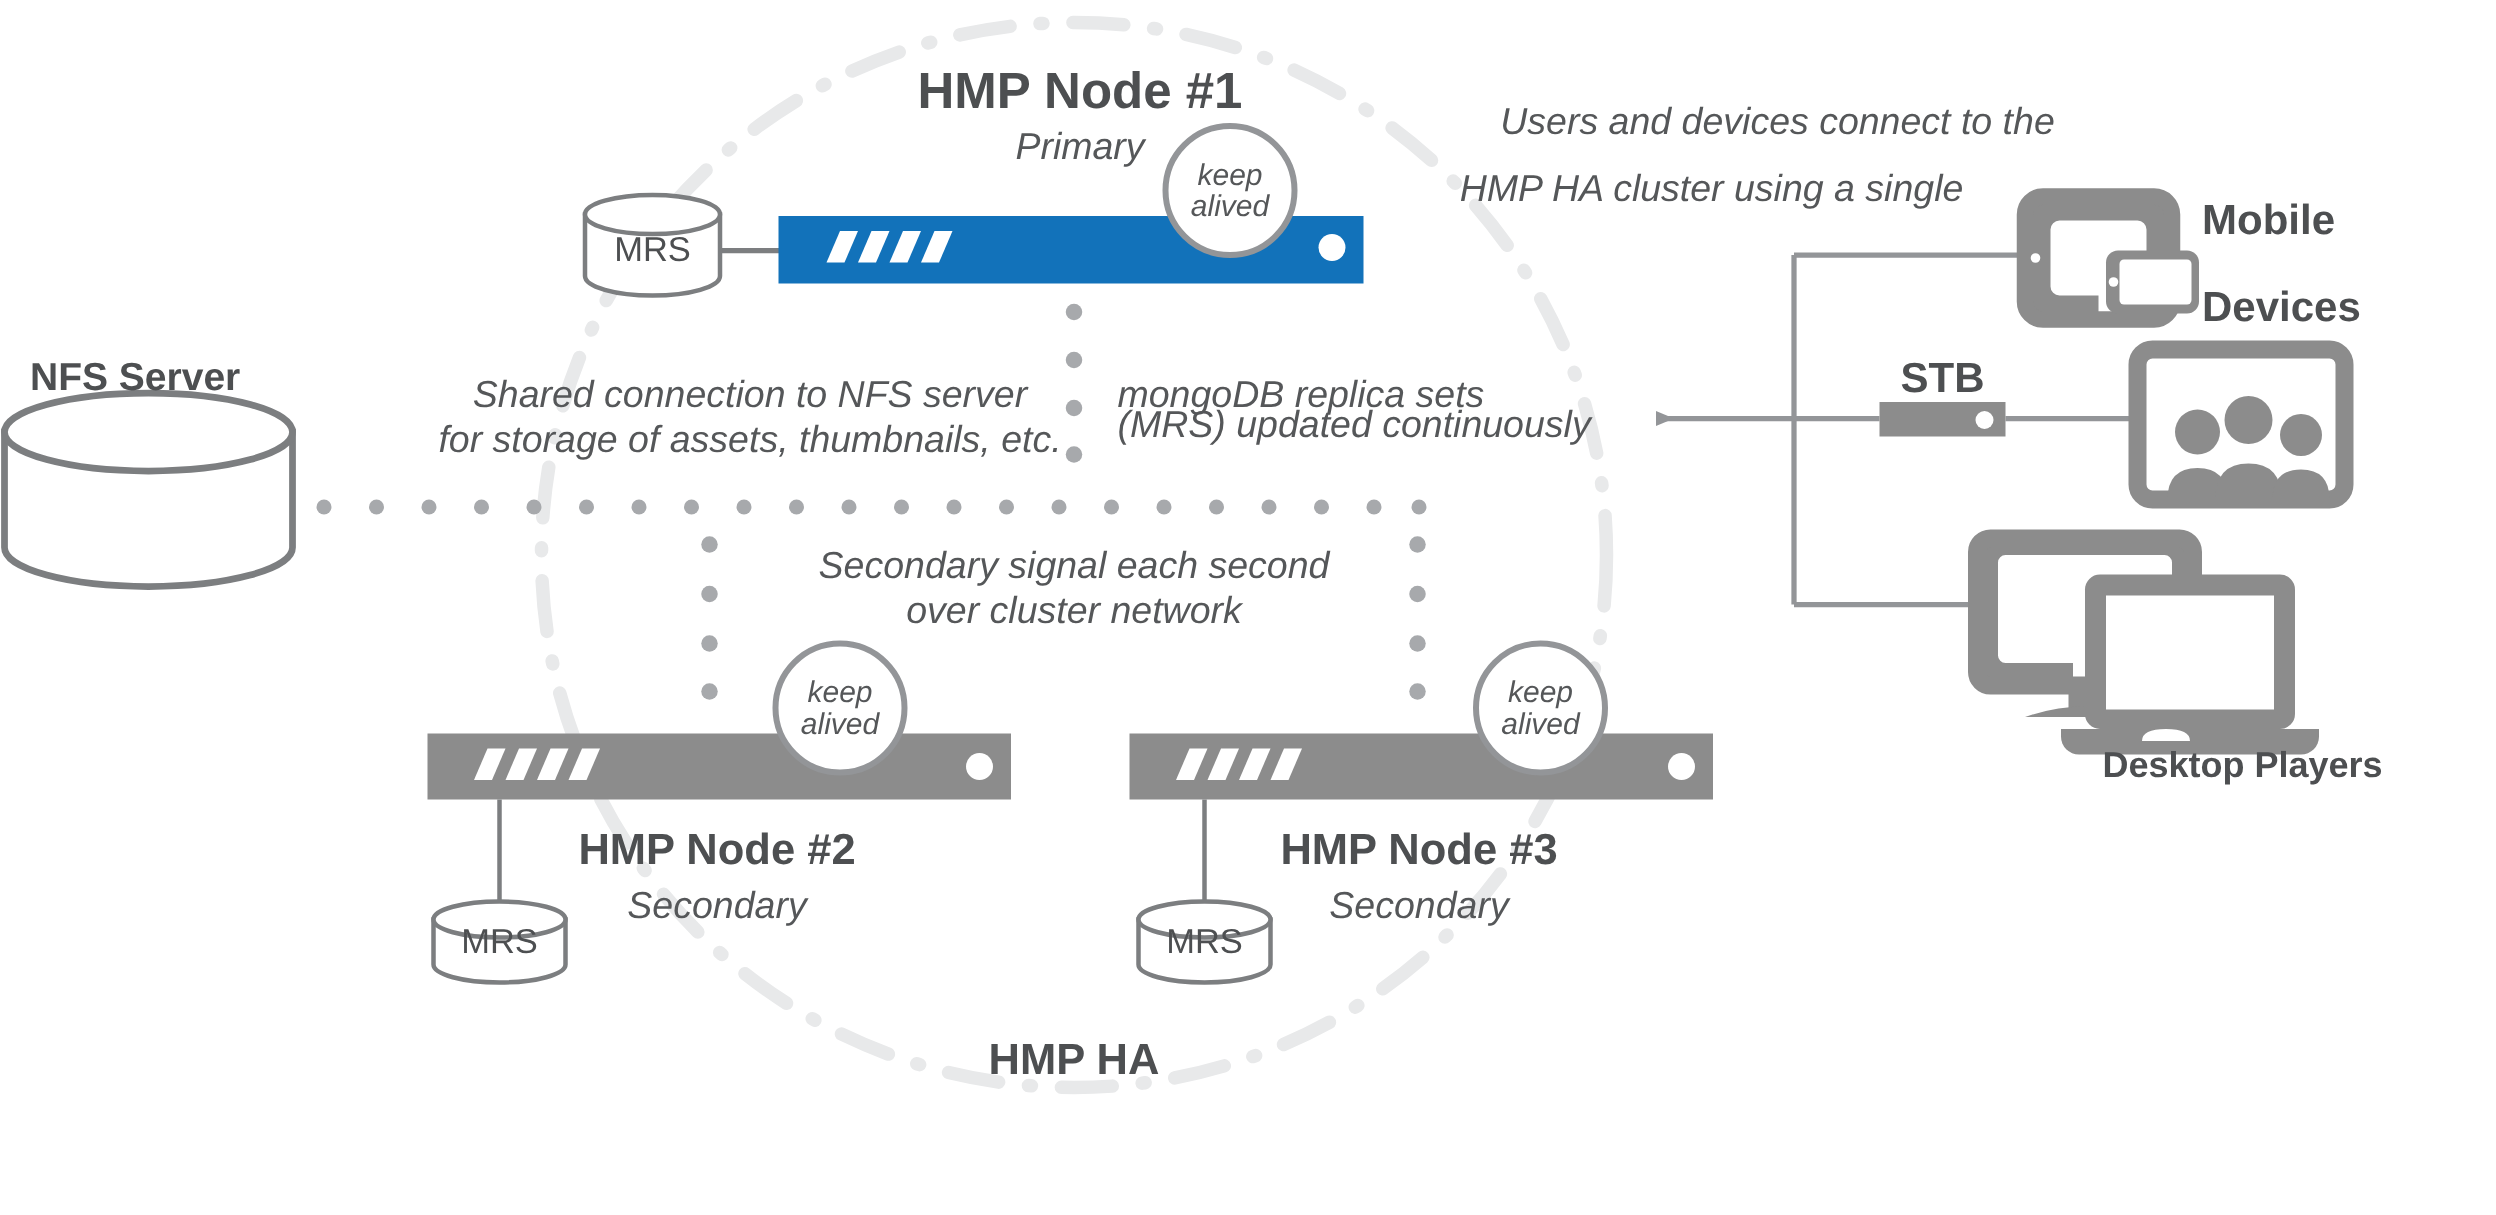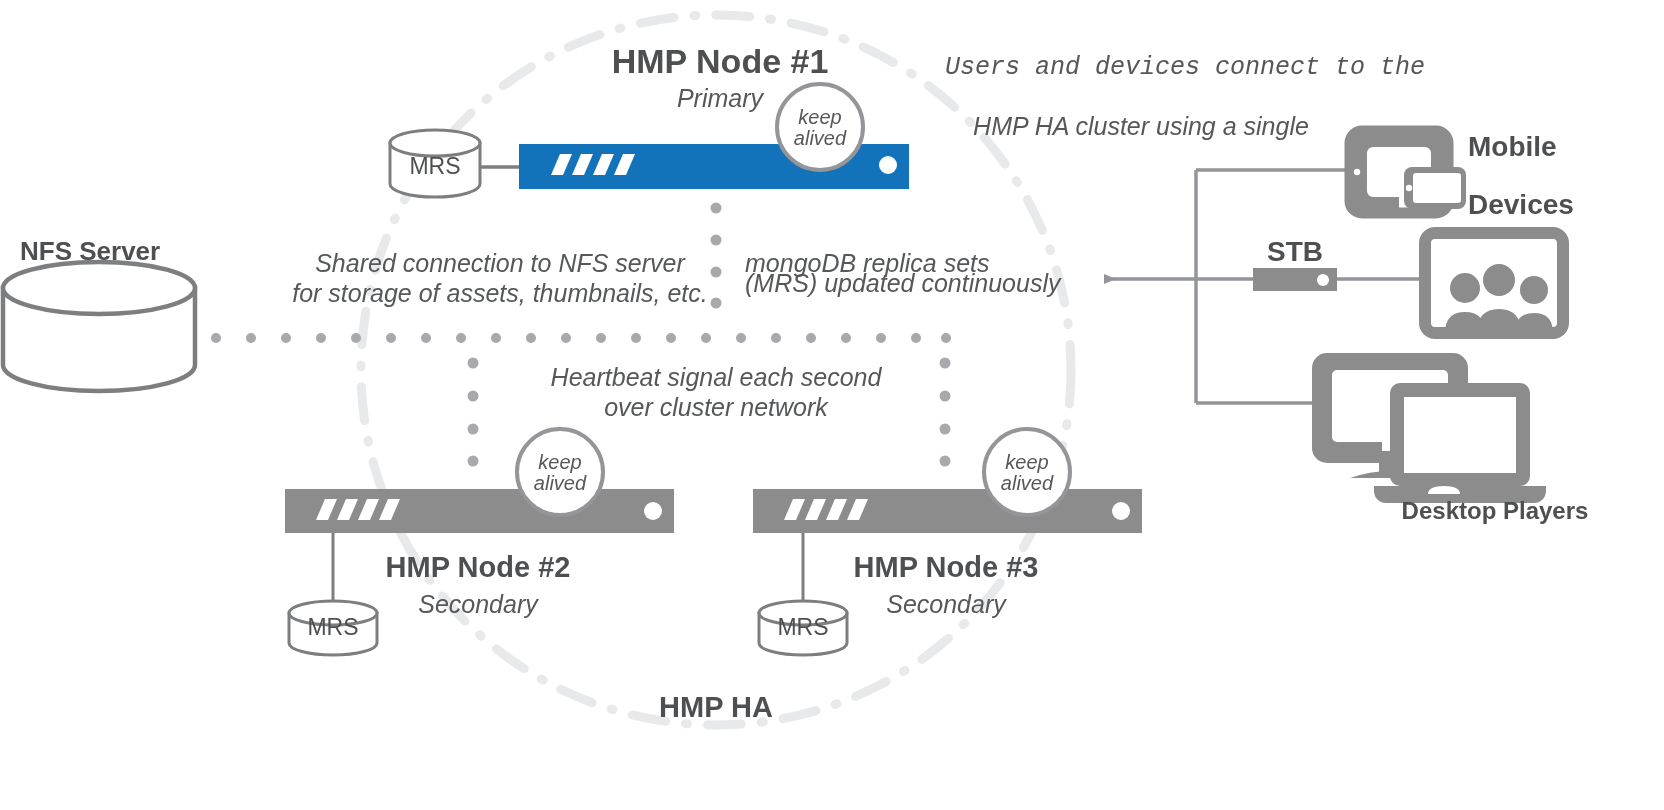--- a/index.html
+++ b/index.html
@@ -194,24 +194,24 @@
   <div class="lbl ctr" style="left:753px; top:614px; width:100px; font-size:23px; color:#4d4f51;">MRS</div>
   <div class="lbl ital ctr" style="left:987px; top:451px; width:80px; font-size:20px;">keep</div>
   <div class="lbl ital ctr" style="left:987px; top:472px; width:80px; font-size:20px;">alived</div>
 
   <div class="lbl ital ctr" style="left:250px; top:249px; width:500px; font-size:25px;">Shared connection to NFS server</div>
   <div class="lbl ital ctr" style="left:250px; top:279px; width:500px; font-size:25px;">for storage of assets, thumbnails, etc.</div>
 
   <div class="lbl ital" style="left:745px; top:249px; font-size:25px;">mongoDB replica sets</div>
   <div class="lbl ital" style="left:745px; top:269px; font-size:25px;">(MRS) updated continuously</div>
 
-  <div class="lbl ital ctr" style="left:486px; top:363px; width:460px; font-size:25px;">Heartbeat signal each second</div>
+  <div class="lbl ital ctr" style="left:486px; top:363px; width:460px; font-size:25px;">Secondary signal each second</div>
   <div class="lbl ital ctr" style="left:486px; top:393px; width:460px; font-size:25px;">over cluster network</div>
 
-  <div class="lbl ital ctr" style="left:940px; top:53px; width:490px; font-size:25px;font-family:Liberation Mono, monospace;">Users and devices connect to the</div>
+  <div class="lbl ital ctr" style="left:940px; top:67px; width:490px; font-size:25px;">Users and devices connect to the</div>
   <div class="lbl ital ctr" style="left:896px; top:84px; width:490px; font-size:25px;margin-top:28px;">HMP HA cluster using a single</div>
 
   <div class="lbl bold" style="left:1468px; top:131px; font-size:28px;">Mobile</div>
   <div class="lbl bold" style="left:1468px; top:161px; font-size:28px;margin-top:28px;">Devices</div>
   <div class="lbl bold ctr" style="left:1235px; top:236px; width:120px; font-size:28px;">STB</div>
   <div class="lbl bold ctr" style="left:1330px; top:497px; width:330px; font-size:24px;">Desktop Players</div>
 
   <div class="lbl bold ctr" style="left:566px; top:691px; width:300px; font-size:29px;">HMP HA</div>
 
 </div>

